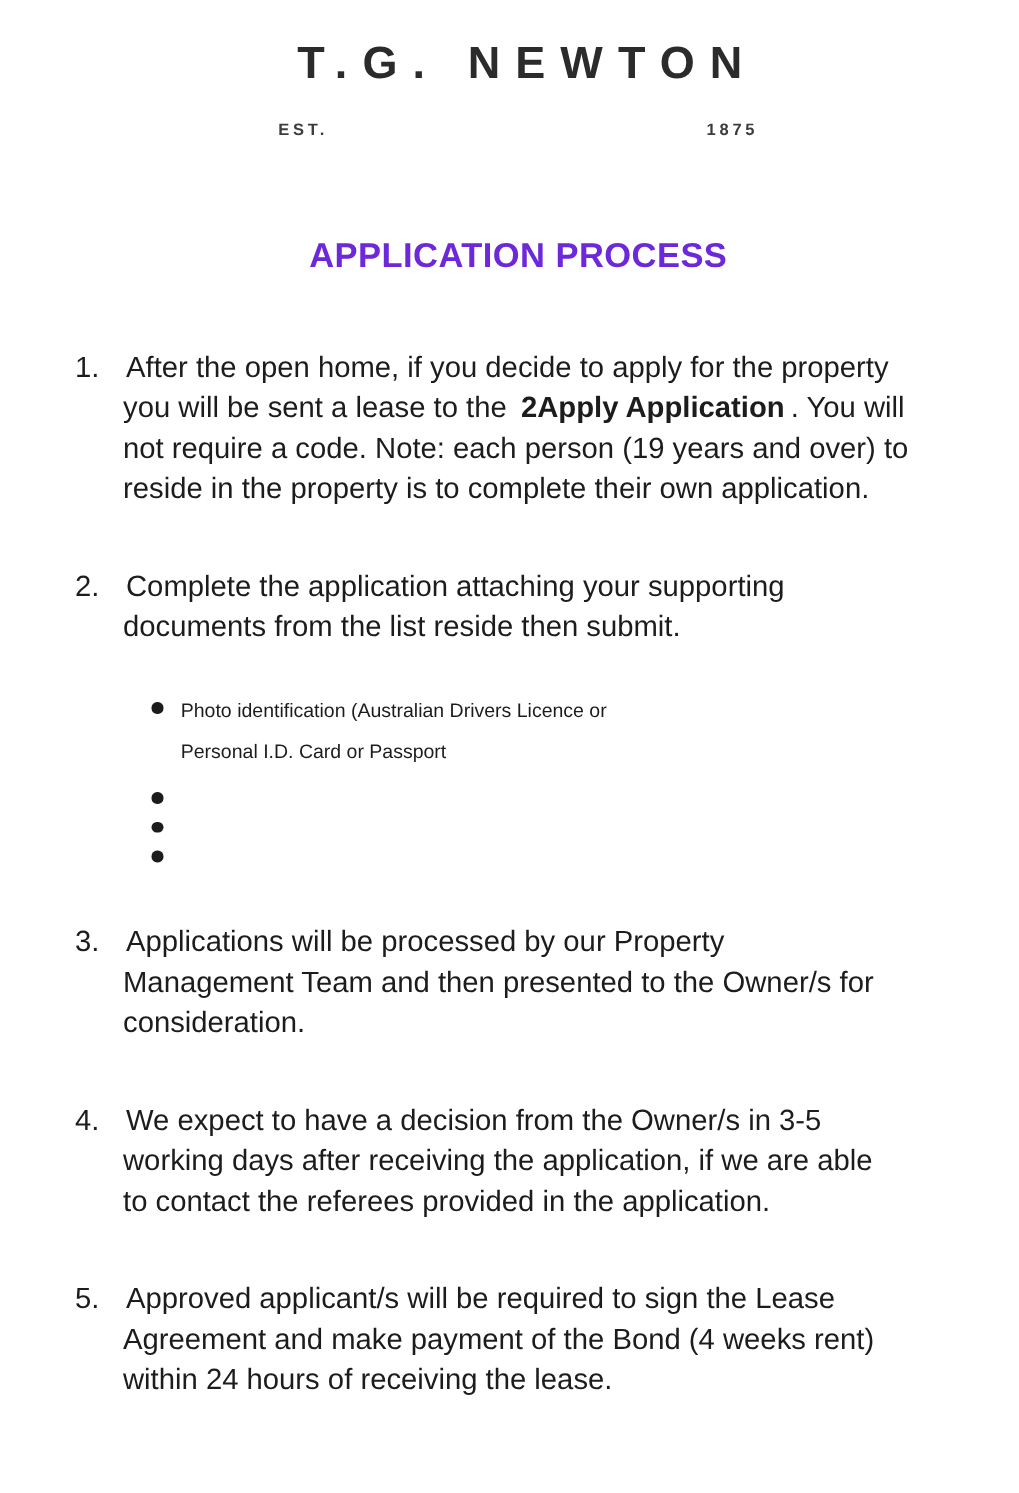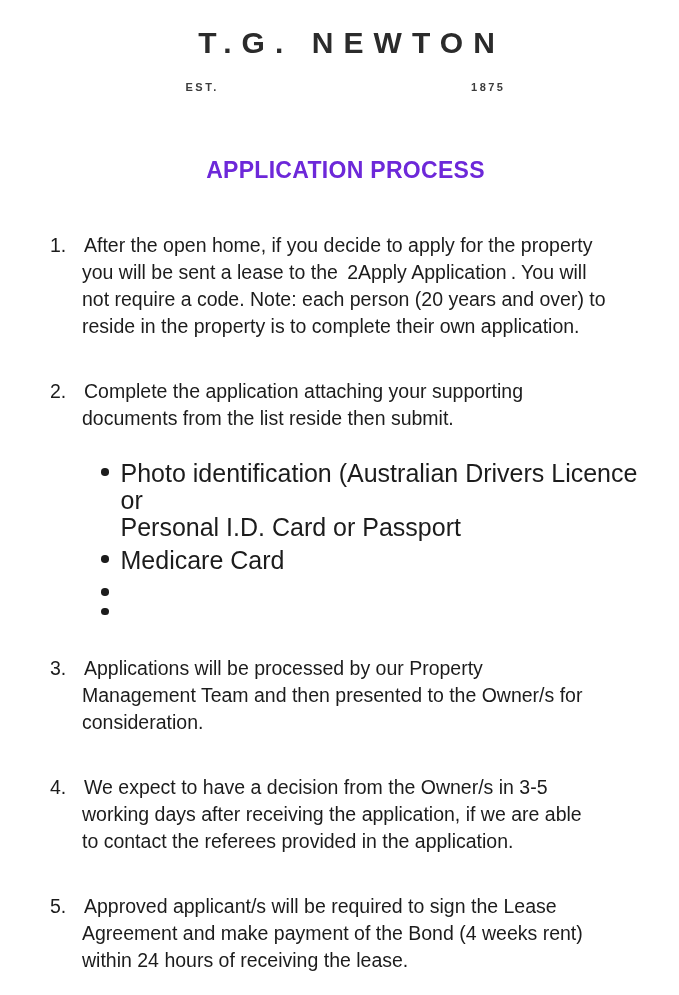--- a/index.html
+++ b/index.html
@@ -73,40 +73,40 @@
       line-height: 27px;
       color: #1c1c1c;
     }
     .step-text {
       width: 582px;
       font-size: 19.5px;
       line-height: 27px;
       color: #1c1c1c;
     }
     .step-text .seg { white-space: pre-line; }
-    .step-text strong { font-weight: normal; }
+    .step-text strong { font-weight: bold; }
     
     .doc-list {
       list-style: none;
       margin: 26px 0 0 17px;
     }
     .doc-list li {
       display: flex;
       align-items: flex-start;
     }
     .bullet-dot {
       flex: 0 0 7.5px;
       width: 7.5px;
       height: 7.5px;
       border-radius: 50%;
       background: #1c1c1c;
       margin: 10px 10px 0 0;
     }
     .bullet-text {
-      font-size: 25px;
+      font-size: 13px;
       line-height: 27px;
       white-space: pre-line;
       color: #1c1c1c;
     }
   </style>
 </head>
 <body>
 
 <div class="page">
 
@@ -120,39 +120,38 @@
 
   <h1 class="doc-title">APPLICATION PROCESS</h1>
 
   <div class="steps">
 
     <div class="step">
       <span class="step-number">1.</span>
       <div class="step-text">
         <span class="seg">After the open home, if you decide to apply for the property
 you will be sent a lease to the </span><strong class="seg">2Apply Application</strong><span class="seg">. You will
-not require a code. Note: each person (20 years and over) to
+not require a code. Note: each person (19 years and over) to
 reside in the property is to complete their own application.</span>
       </div>
     </div>
 
     <div class="step">
       <span class="step-number">2.</span>
       <div class="step-text">
         <span class="seg">Complete the application attaching your supporting
 documents from the list reside then submit.</span>
         <ul class="doc-list">
           <li>
             <span class="bullet-dot"></span>
             <span class="bullet-text">Photo identification (Australian Drivers Licence or
 Personal I.D. Card or Passport</span>
           </li>
         <li>
             <span class="bullet-dot"></span>
-            <span class="bullet-text">Medicare Card</span>
           </li>
             <li>
             <span class="bullet-dot"></span>
           </li>
             <li>
             <span class="bullet-dot"></span>
           </li>
           </ul>
       </div>
     </div>

